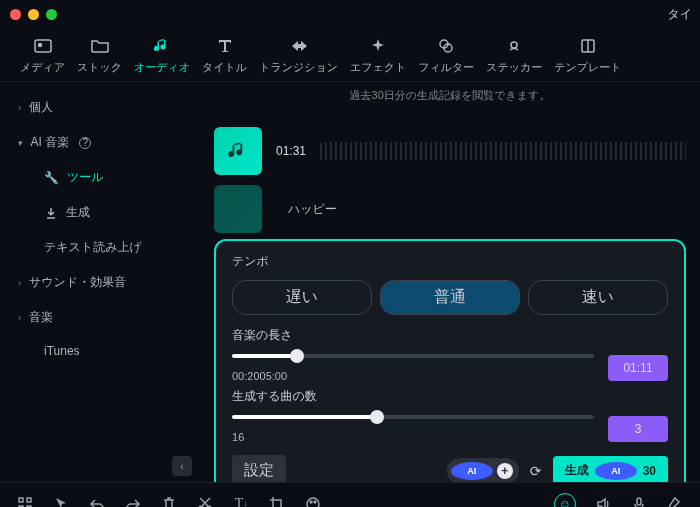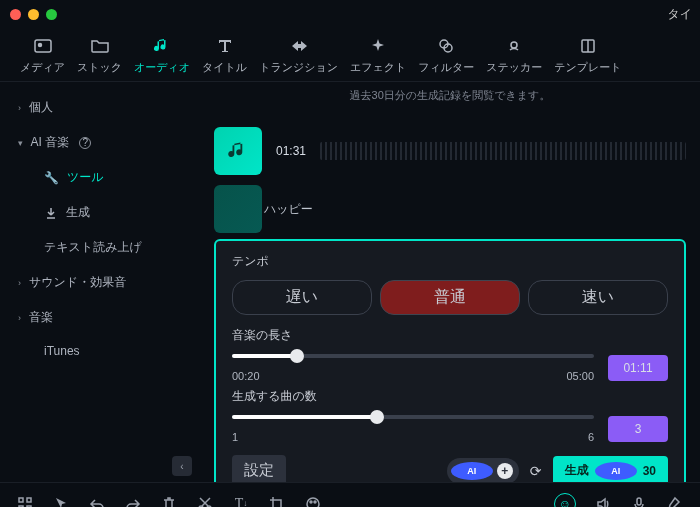--- a/index.html
+++ b/index.html
@@ -20,32 +20,32 @@
 .side-item.sub{padding-left:44px}
 .side-item.active{color:#00e5c8}
 .chev{font-size:9px;color:#8a909a}
 .sidebar-collapse{position:absolute;bottom:6px;right:8px;width:20px;height:20px;background:#262b35;border-radius:4px;display:flex;align-items:center;justify-content:center;color:#9aa0ab;font-size:10px;cursor:pointer}
 .content{flex:1;padding:6px 14px 10px;position:relative}
 .hint{text-align:center;color:#7e8490;font-size:11px;margin-bottom:24px}
 .clip{display:flex;align-items:center;gap:14px;margin-bottom:10px}
 .thumb{width:48px;height:48px;background:linear-gradient(135deg,#00d3b0,#00e5c8);border-radius:6px;display:flex;align-items:center;justify-content:center}
 .clip-time{color:#d8dde6;font-size:12px}
 .wave{flex:1;height:18px;background:repeating-linear-gradient(90deg,#4a5260 0 2px,transparent 2px 5px);opacity:.4;border-radius:2px}
-.panel{border:2px solid #00e5c8;border-radius:6px;padding:12px 16px 19px;background:#161a21;margin-top:6px;position:relative}
+.panel{border:2px solid #00e5c8;border-radius:12px;padding:12px 16px 19px;background:#161a21;margin-top:6px;position:relative}
 .panel-title{color:#c8ccd4;font-size:12px;margin-bottom:10px}
 .seg{display:flex;gap:8px;margin-bottom:12px}
 .seg-btn{flex:1;padding:6px 0;text-align:center;color:#c8ccd4;font-size:16px;border:1px solid #3a404c;border-radius:14px;cursor:pointer}
-.seg-btn.active{background:#7f1d1d;border-color:#3f4550}
+.seg-btn.active{background:#0c4a6e;border-color:#3f4550}
 .field-label{color:#c8ccd4;font-size:12px;margin-bottom:10px}
 .slider-row{display:flex;align-items:center;gap:14px;margin-bottom:4px}
 .slider-wrap{flex:1;position:relative}
 .track{height:4px;background:#3a404c;border-radius:2px;position:relative}
 .fill{position:absolute;left:0;top:0;height:4px;background:#fff;border-radius:2px}
 .thumb-dot{position:absolute;top:-5px;width:14px;height:14px;background:#e8eaed;border-radius:50%;transform:translateX(-50%)}
-.ticks{display:flex;justify-content:space-between;color:#b0b6c0;font-size:11px;margin-top:12px}
+.ticks{display:flex;color:#b0b6c0;font-size:11px;margin-top:12px}
 .val-box{min-width:60px;padding:6px 10px;text-align:center;color:#d8dde6;font-size:12px;background:#8b5cf6;border-radius:4px}
 .panel-footer{display:flex;align-items:center;gap:6px;margin-top:12px}
 .settings-btn{padding:6px 12px;background:#2c313c;color:#c8ccd4;border-radius:4px;font-size:15px;cursor:pointer}
 .spacer{flex:1}
 .credit-pill{display:flex;align-items:center;gap:4px;background:#2c313c;padding:4px 6px 4px 4px;border-radius:14px;color:#c8ccd4;font-size:11px}
 .ai-badge{width:42px;height:18px;border-radius:50%;background:#3e5cff;color:#fff;font-size:9px;font-weight:700;display:flex;align-items:center;justify-content:center}
 .plus-badge{width:16px;height:16px;border-radius:50%;background:#e8eaed;color:#2c313c;font-size:12px;font-weight:700;display:flex;align-items:center;justify-content:center;cursor:pointer}
 .refresh{width:22px;height:22px;display:flex;align-items:center;justify-content:center;color:#c8ccd4;cursor:pointer;font-size:14px}
 .gen-btn{display:flex;align-items:center;gap:6px;background:#00e5c8;color:#05261f;padding:6px 12px;border-radius:4px;font-size:12px;font-weight:600;cursor:pointer}
 .gen-btn .ai-badge{background:#3e5cff;color:#fff}
@@ -189,21 +189,21 @@
     <div class="hint">過去30日分の生成記録を閲覧できます。</div>
     <div class="clip">
       <div class="thumb">
           <svg width="22" height="22" viewBox="0 0 18 18" fill="#0a3b33">
             <path d="M6 3v8.5a2.5 2.5 0 1 1-1.5-2.3V4.5l8-1.5v7a2.5 2.5 0 1 1-1.5-2.3V2z"></path>
           </svg>
         </div>
       <div class="clip-time">01:31</div>
       <div class="wave"></div>
     </div>
-    <div style="display:flex;align-items:center;gap:2px">
+    <div style="display:flex;align-items:center;gap:26px">
       <div class="thumb" style="opacity:.35"></div>
       <div style="color:#c0c6d0">ハッピー</div>
     </div>
 
     <div class="panel">
       <div class="panel-title">テンポ</div>
       <div class="seg">
         <div class="seg-btn">遅い</div>
         <div class="seg-btn active">普通</div>
         <div class="seg-btn">速い</div>

